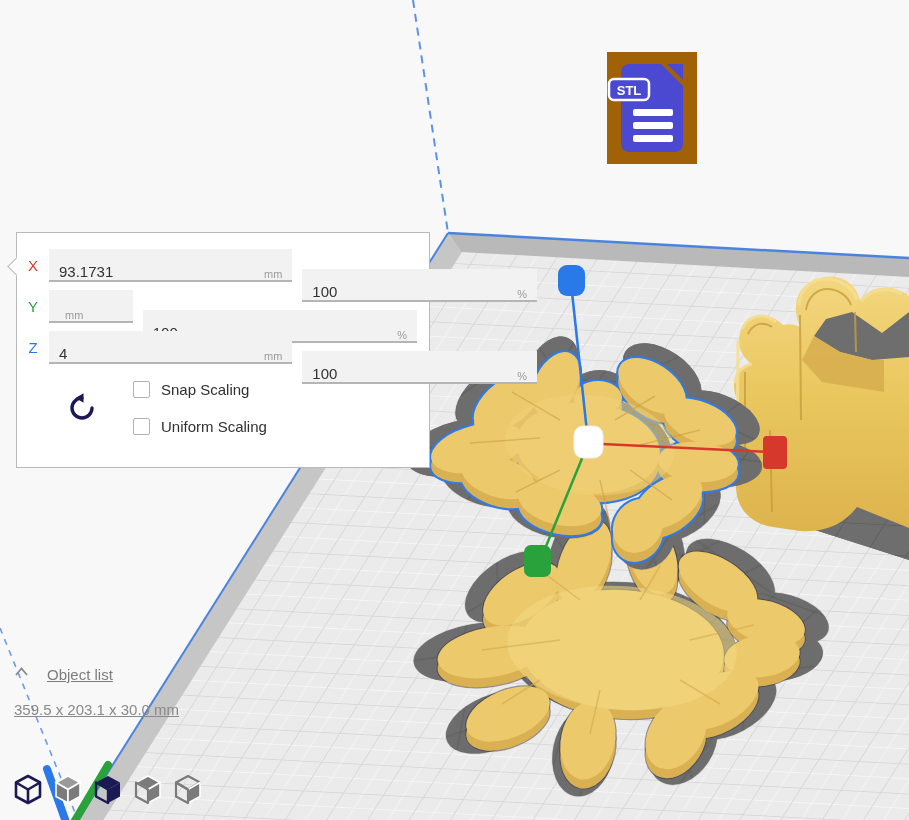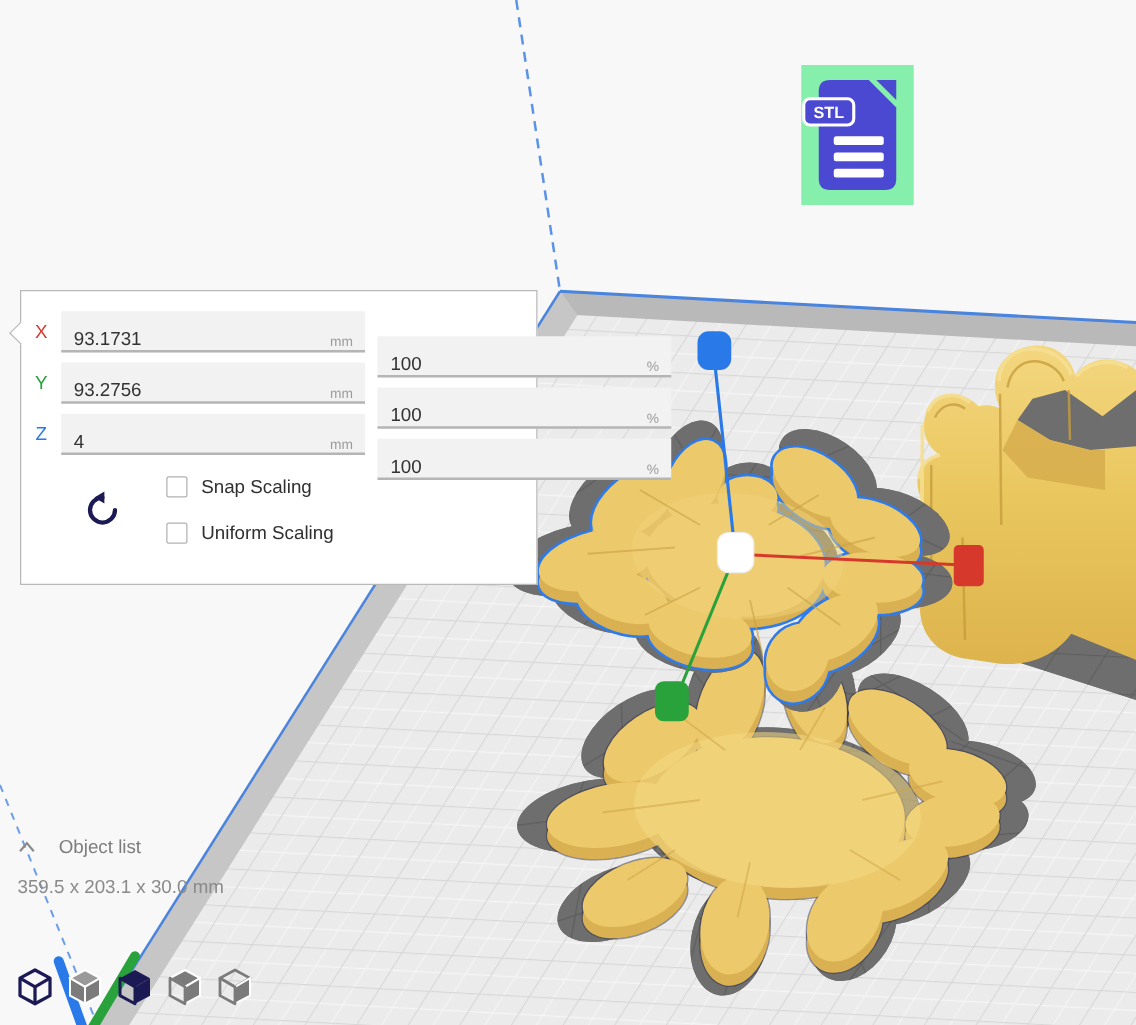--- a/index.html
+++ b/index.html
@@ -6,21 +6,21 @@
   body{
     width:909px;height:820px;position:relative;overflow:hidden;
     background:#f8f8f8;
     font-family:"Liberation Sans", sans-serif;
     -webkit-font-smoothing:antialiased;
   }
   
   #scene{position:absolute;left:0;top:0;width:909px;height:820px;}
 
   
-  .stl-badge{position:absolute;left:641px;top:52px;width:90px;height:112px;background:#86efac;}
+  .stl-badge{position:absolute;left:607px;top:52px;width:90px;height:112px;background:#a16207;}
 
   
   .tool-panel{
     position:absolute;left:16px;top:232px;width:414px;height:236px;
     background:#ffffff;border:1px solid #b9b9b9;box-sizing:border-box;
   }
   .panel-arrow{
     position:absolute;left:-7px;top:27px;width:12px;height:12px;background:#fff;
     border-left:1px solid #b9b9b9;border-bottom:1px solid #b9b9b9;
     transform:rotate(45deg);
@@ -48,21 +48,21 @@
     appearance:none;-webkit-appearance:none;margin:0;width:17px;height:17px;
     border:1px solid #b2b2b2;border-radius:2px;background:#fff;cursor:pointer;
   }
   .check-row label{font-size:15px;color:#303030;}
   .reset-btn{
     position:absolute;left:48px;top:158px;width:34px;height:34px;border:none;
     background:transparent;padding:0;cursor:pointer;
   }
   
   .object-list{position:absolute;left:14px;top:666px;color:#7d7d7d;font-size:15px;}
-  .ol-row{display:flex;align-items:center;}
+  .ol-row{display:flex;align-items:flex-start;text-decoration:underline;}
   .ol-toggle{height:22px;gap:18px;cursor:pointer;}
   .ol-item{margin-top:16px;gap:22px;height:22px;cursor:pointer;}
   .ol-dims{margin-top:13px;color:#8a8a8a;}
   
   .view-toolbar{position:absolute;left:13px;top:773px;display:flex;gap:10px;}
   .view-btn{width:30px;height:34px;border:none;background:transparent;padding:0;cursor:pointer;}
 </style>
 </head>
 <body>
 
@@ -255,21 +255,20 @@
       </div>
       <div class="field">
         <input type="text" value="100" style="">
         <span class="unit">%</span>
       </div>
     </div>
 
     <div class="axis-row">
       <span class="axis-label y">Y</span>
       <div class="field">
-        <input type="text" value="93.2756" style="">
         <span class="unit">mm</span>
       </div>
       <div class="field">
         <input type="text" value="100" style="">
         <span class="unit">%</span>
       </div>
     </div>
 
     <div class="axis-row">
       <span class="axis-label z">Z</span>

